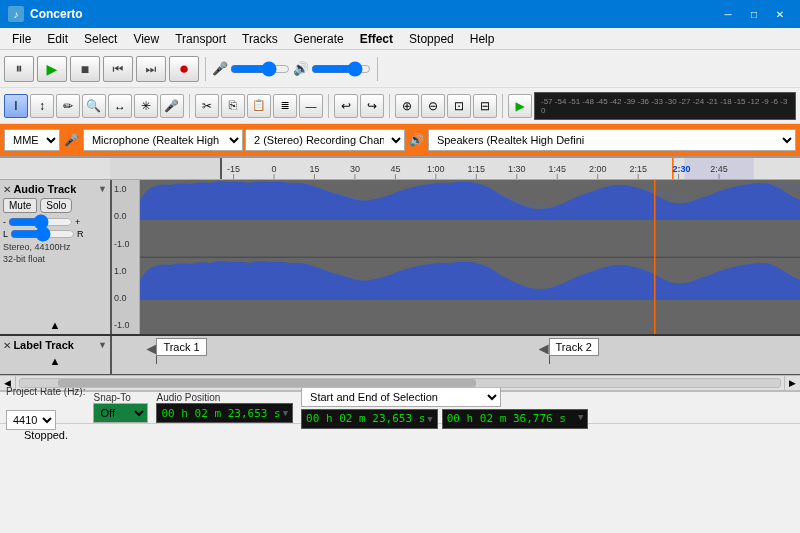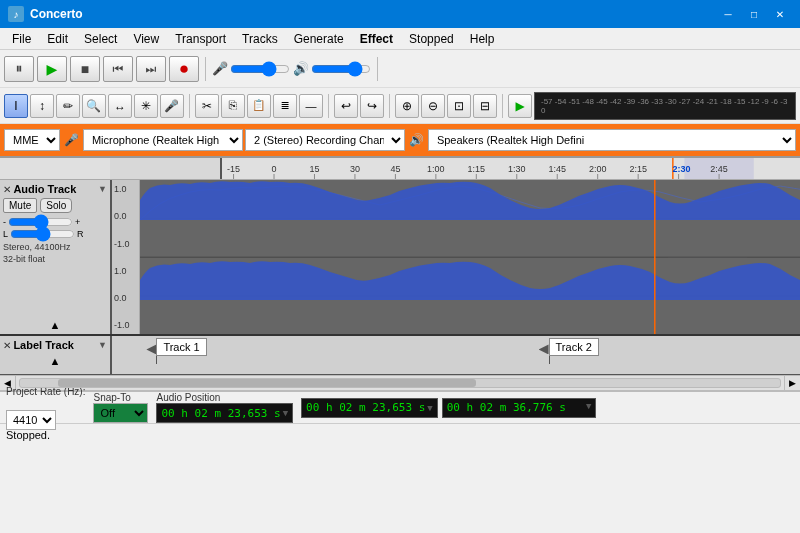--- a/index.html
+++ b/index.html
@@ -310,28 +310,31 @@
 
   <div style="display:flex;flex-direction:column;">
     <span style="font-size:10px;color:#333;">Audio Position</span>
     <div style="display:flex;align-items:center;background:#111;border:1px solid #555;padding:2px 4px;font-family:monospace;font-size:11px;color:#00dd00;height:20px;gap:2px;">
       <span>00 h 02 m 23,653 s</span>
       <span style="color:#555;cursor:pointer;font-size:9px;">▼</span>
     </div>
   </div>
 
   <div style="display:flex;flex-direction:column;flex:1;">
+    <select style="height:20px;font-size:11px;border:1px solid #aaa;background:white;padding:0 4px;width:200px;margin-bottom:2px;">
+      <option>Start and End of Selection</option>
+    </select>
     <div style="display:flex;gap:4px;">
       <div style="display:flex;align-items:center;background:#111;border:1px solid #555;padding:2px 4px;font-family:monospace;font-size:11px;color:#00dd00;height:20px;gap:2px;">
         <span>00 h 02 m 23,653 s</span>
         <span style="color:#555;cursor:pointer;font-size:9px;">▼</span>
       </div>
-      <div style="display:flex;align-items:flex-start;background:#111;border:1px solid #555;padding:2px 4px;font-family:monospace;font-size:11px;color:#00dd00;height:20px;gap:20px;">
+      <div style="display:flex;align-items:flex-start;background:#111;border:1px solid #555;padding:2px 4px;font-family:monospace;font-size:11px;color:#00dd00;height:20px;gap:12px;">
         <span>00 h 02 m 36,776 s</span>
         <span style="color:#555;cursor:pointer;font-size:9px;">▼</span>
       </div>
     </div>
   </div>
 </div>
 
-<div style="background:#f0f0f0;border-top:1px solid #ccc;padding:2px 6px;font-size:11px;height:22px;display:flex;align-items:center;">
+<div style="background:#f0f0f0;border-top:1px solid #ccc;padding:2px 24px;font-size:11px;height:22px;display:flex;align-items:center;">
   <span>Stopped.</span>
 </div>
 
 </body></html>

